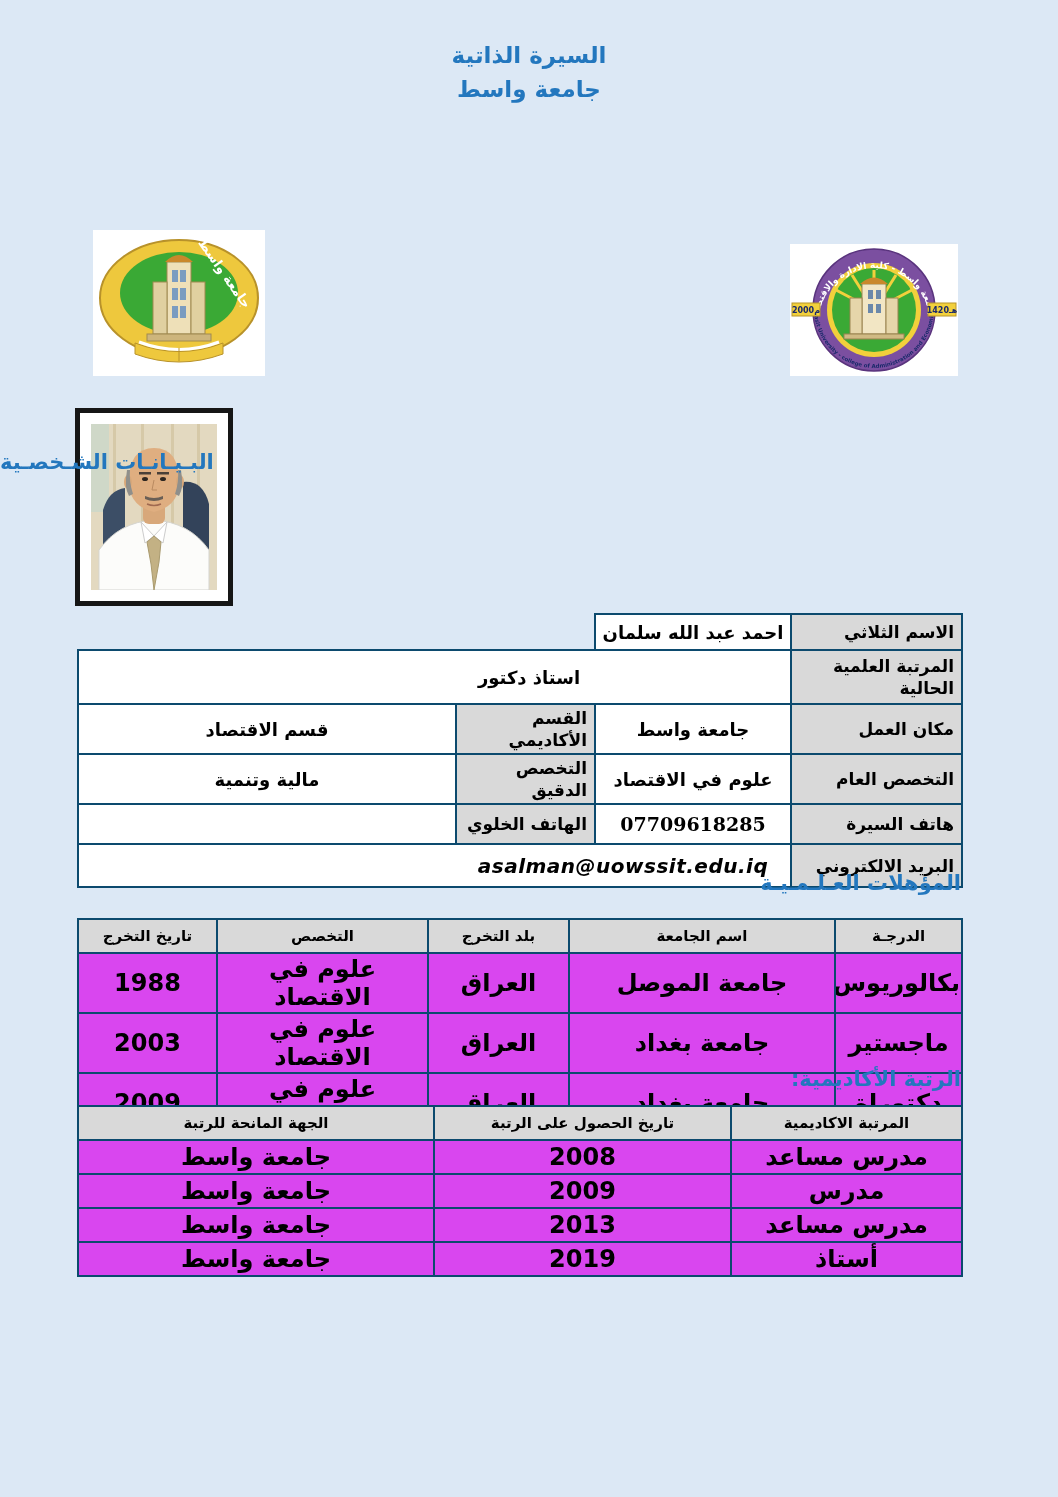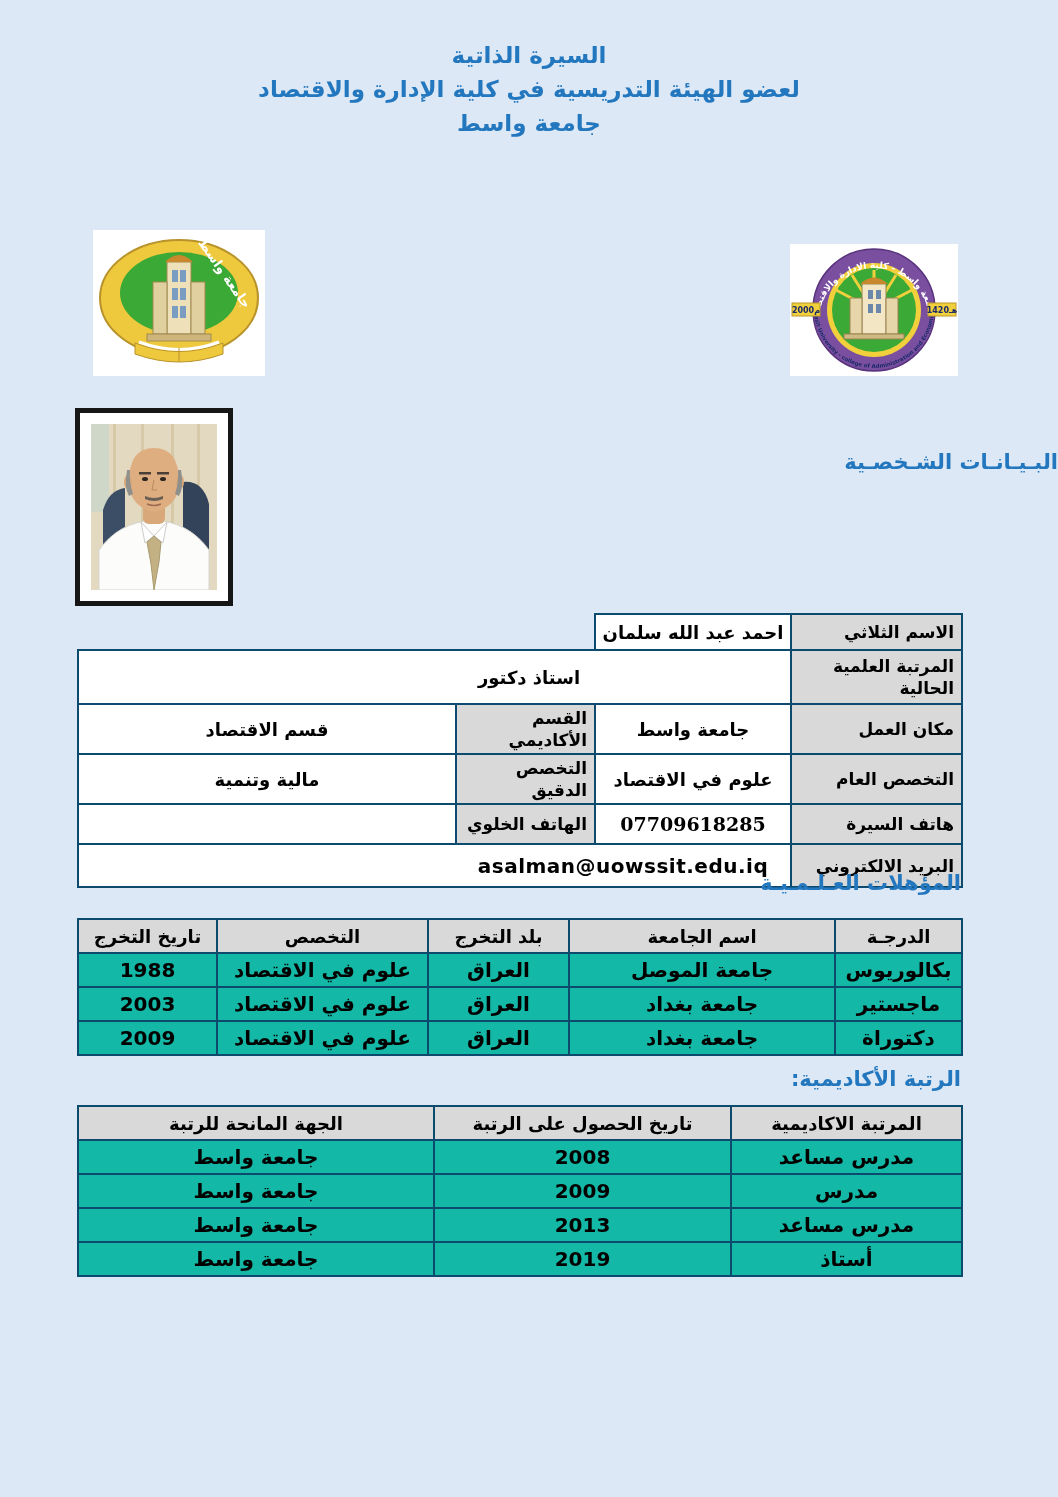--- a/index.html
+++ b/index.html
@@ -1,54 +1,53 @@
 <!DOCTYPE html>
 <html lang="ar"><head>
 <meta charset="utf-8">
 <style>
   html,body{margin:0;padding:0;}
   .page{position:relative;width:1058px;height:1497px;background:#dce8f5;
         font-family:"DejaVu Sans",sans-serif;overflow:hidden;direction:rtl;}
   .doc-title{position:absolute;top:38px;left:0;width:1058px;text-align:center;
              color:#2377be;font-weight:bold;font-size:23px;line-height:34px;}
   .sec-title{position:absolute;color:#2377be;font-weight:bold;font-size:21px;}
-  .sec-personal{top:450px;left:0;width:1058px;text-align:right;}
+  .sec-personal{top:450px;left:0;width:1058px;text-align:left;}
   .sec-qual{top:871px;right:97px;}
   .sec-rank{top:1067px;right:97px;}
   .logo-box{position:absolute;background:#ffffff;}
   .logo-left{left:93px;top:230px;width:172px;height:146px;}
   .logo-right{left:790px;top:244px;width:168px;height:132px;}
   .photo-frame{position:absolute;left:75px;top:408px;width:126px;height:166px;
                border:5px solid #161616;background:#ffffff;padding:11px;}
   table{border-collapse:collapse;table-layout:fixed;position:absolute;direction:rtl;}
   td,th{border:2px solid #0c4a6e;font-weight:bold;color:#000;overflow:hidden;}
   .t-personal{left:77px;top:613px;width:884px;}
   .t-qual{left:77px;top:918px;width:884px;}
   .t-rank{left:77px;top:1105px;width:884px;}
   .lbl{background:#d9d9d9;text-align:right;padding:2px 7px 2px 2px;font-size:17px;line-height:22px;}
   .val{background:#ffffff;text-align:center;font-size:18px;}
   .ghost{border:none;background:transparent;}
   .shift-sm{padding-left:190px;}
-  .shift-lg{padding-left:378px;}
+  .shift-lg{padding-left:378px;font-style:italic;}
   .num{font-size:19px;}
   .phone{font-family:"DejaVu Serif",serif;font-size:19px;}
   .email{font-size:20px;letter-spacing:.5px;}
-  .hdr{background:#d9d9d9;text-align:center;font-size:18px;}
-  .cell{background:#14b8a6;text-align:center;font-size:20px;}
+  .hdr{background:#d9d9d9;text-align:center;font-size:15px;}
+  .cell{background:#d946ef;text-align:center;font-size:24px;}
   .t-qual td,.t-qual th{height:30px;}
   .t-rank td,.t-rank th{height:30px;}
 </style>
 </head>
 <body>
 
 <div class="page">
 
   <div class="doc-title">
     <div>السيرة الذاتية</div>
-    <div>لعضو الهيئة التدريسية في كلية الإدارة والاقتصاد</div>
     <div>جامعة واسط</div>
   </div>
 
   <div class="logo-box logo-left">
     <svg width="172" height="146" viewBox="0 0 172 146">
       <ellipse cx="86" cy="68" rx="79" ry="58" fill="#eec83d" stroke="#b8922a" stroke-width="2"></ellipse>
       <ellipse cx="86" cy="63" rx="59" ry="41" fill="#3aa935"></ellipse>
       <rect x="74" y="32" width="24" height="72" fill="#eee0b8" stroke="#a08a50"></rect>
       <path d="M72,32 Q86,18 100,32 Z" fill="#c9882b"></path>
       <rect x="60" y="52" width="14" height="52" fill="#e0d0a0" stroke="#a08a50"></rect>

